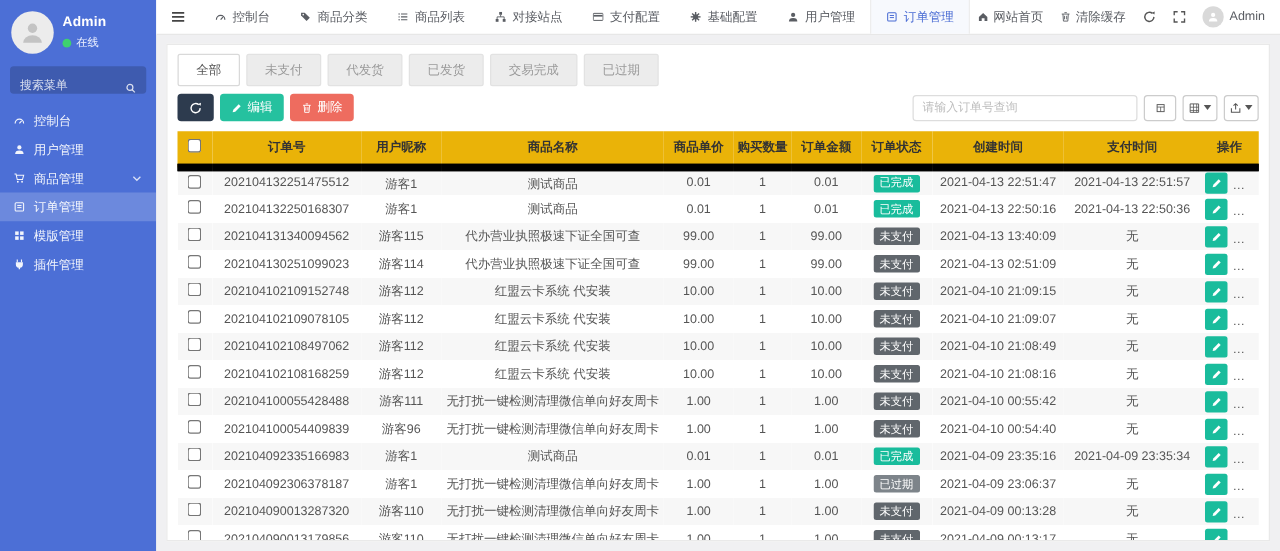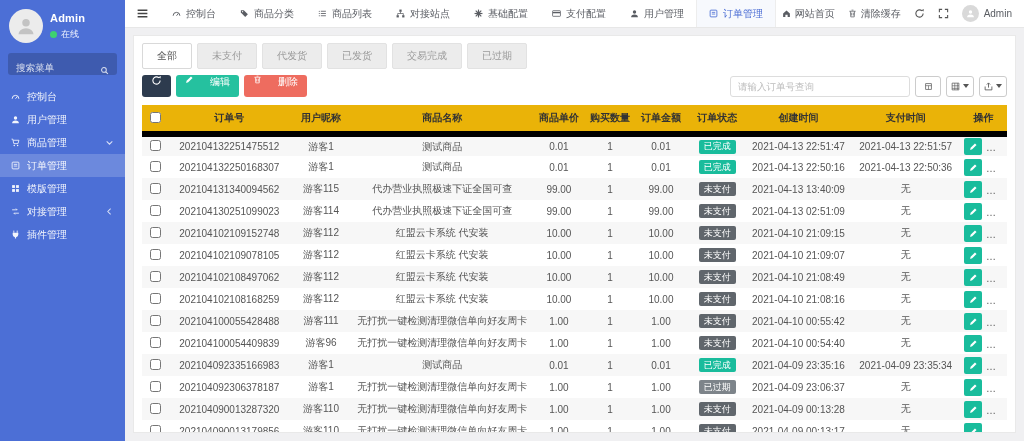--- a/index.html
+++ b/index.html
@@ -40,21 +40,21 @@
   .tb-user{display:flex;align-items:center;gap:5px;cursor:pointer}
 
   main{flex:1;background:#f0f0f2;padding:7px 8px 8px;min-height:0}
   .card{background:#fff;border:1px solid #e9e9e9;height:100%;padding:7px 8px;overflow:hidden}
 
   .ftabs{display:flex;gap:5px;margin-bottom:6px}
   .ftab{padding:5px 14px;font-size:10px;background:#ececec;color:#9a9a9a;border:1px solid #e2e2e2;border-radius:2px;cursor:pointer}
   .ftab.active{background:#fff;color:#555;border-color:#d9d9d9}
 
   .toolbar{display:flex;align-items:center;margin:1px 0 8px}
-  .btn{height:22px;border:none;border-radius:3px;color:#fff;font-size:10px;display:inline-flex;align-items:flex-start;gap:16px;padding:0 9px;margin-right:5px;cursor:pointer}
+  .btn{height:22px;border:none;border-radius:3px;color:#fff;font-size:10px;display:inline-flex;align-items:center;gap:4px;padding:0 9px;margin-right:5px;cursor:pointer}
   .btn-dark{background:var(--dark)}
   .btn-green{background:var(--green)}
   .btn-red{background:var(--salmon)}
   .toolbar-right{margin-left:auto;display:flex;align-items:center;gap:5px}
   .search-input{width:180px;height:21px;border:1px solid #ddd;border-radius:3px;font-size:9.5px;padding:0 7px;color:#666;outline:none}
   .search-input::placeholder{color:#bdbdbd}
   .tool-btn{height:21px;min-width:26px;background:#fff;border:1px solid #ccc;border-radius:3px;color:#555;display:inline-flex;align-items:center;justify-content:center;gap:3px;padding:0 4px;cursor:pointer}
   .caret{width:0;height:0;border-left:3px solid transparent;border-right:3px solid transparent;border-top:4px solid #555}
 
   table{width:100%;border-collapse:collapse;table-layout:fixed;font-size:10px;color:#555}
@@ -239,31 +239,20 @@
   </div>
   <div class="side-item">
     <svg class="ic9">
             <use href="#s-template"></use>
           </svg>
     <span>模版管理</span>
 
   </div>
   <div class="side-item">
     <svg class="ic9">
-            <use href="#s-link"></use>
-          </svg>
-    <span>对接管理</span>
-    <span class="chev">
-            <svg class="ic9">
-              <use href="#s-chev-left"></use>
-            </svg>
-          </span>
-  </div>
-  <div class="side-item">
-    <svg class="ic9">
             <use href="#s-plug"></use>
           </svg>
     <span>插件管理</span>
 
   </div>
       </nav>
   </aside>
 
   <div class="col">
     <header>
@@ -292,29 +281,29 @@
     <span>商品列表</span>
   </span>
   <span class="top-tab">
     <svg class="ic9">
               <use href="#s-sitemap"></use>
             </svg>
     <span>对接站点</span>
   </span>
   <span class="top-tab">
     <svg class="ic9">
-              <use href="#s-gear"></use>
-            </svg>
-    <span>基础配置</span>
+              <use href="#s-card"></use>
+            </svg>
+    <span>支付配置</span>
   </span>
   <span class="top-tab">
     <svg class="ic9">
-              <use href="#s-card"></use>
-            </svg>
-    <span>支付配置</span>
+              <use href="#s-gear"></use>
+            </svg>
+    <span>基础配置</span>
   </span>
   <span class="top-tab">
     <svg class="ic9">
               <use href="#s-user"></use>
             </svg>
     <span>用户管理</span>
   </span>
   <span class="top-tab active">
     <svg class="ic9">
               <use href="#s-order"></use>

